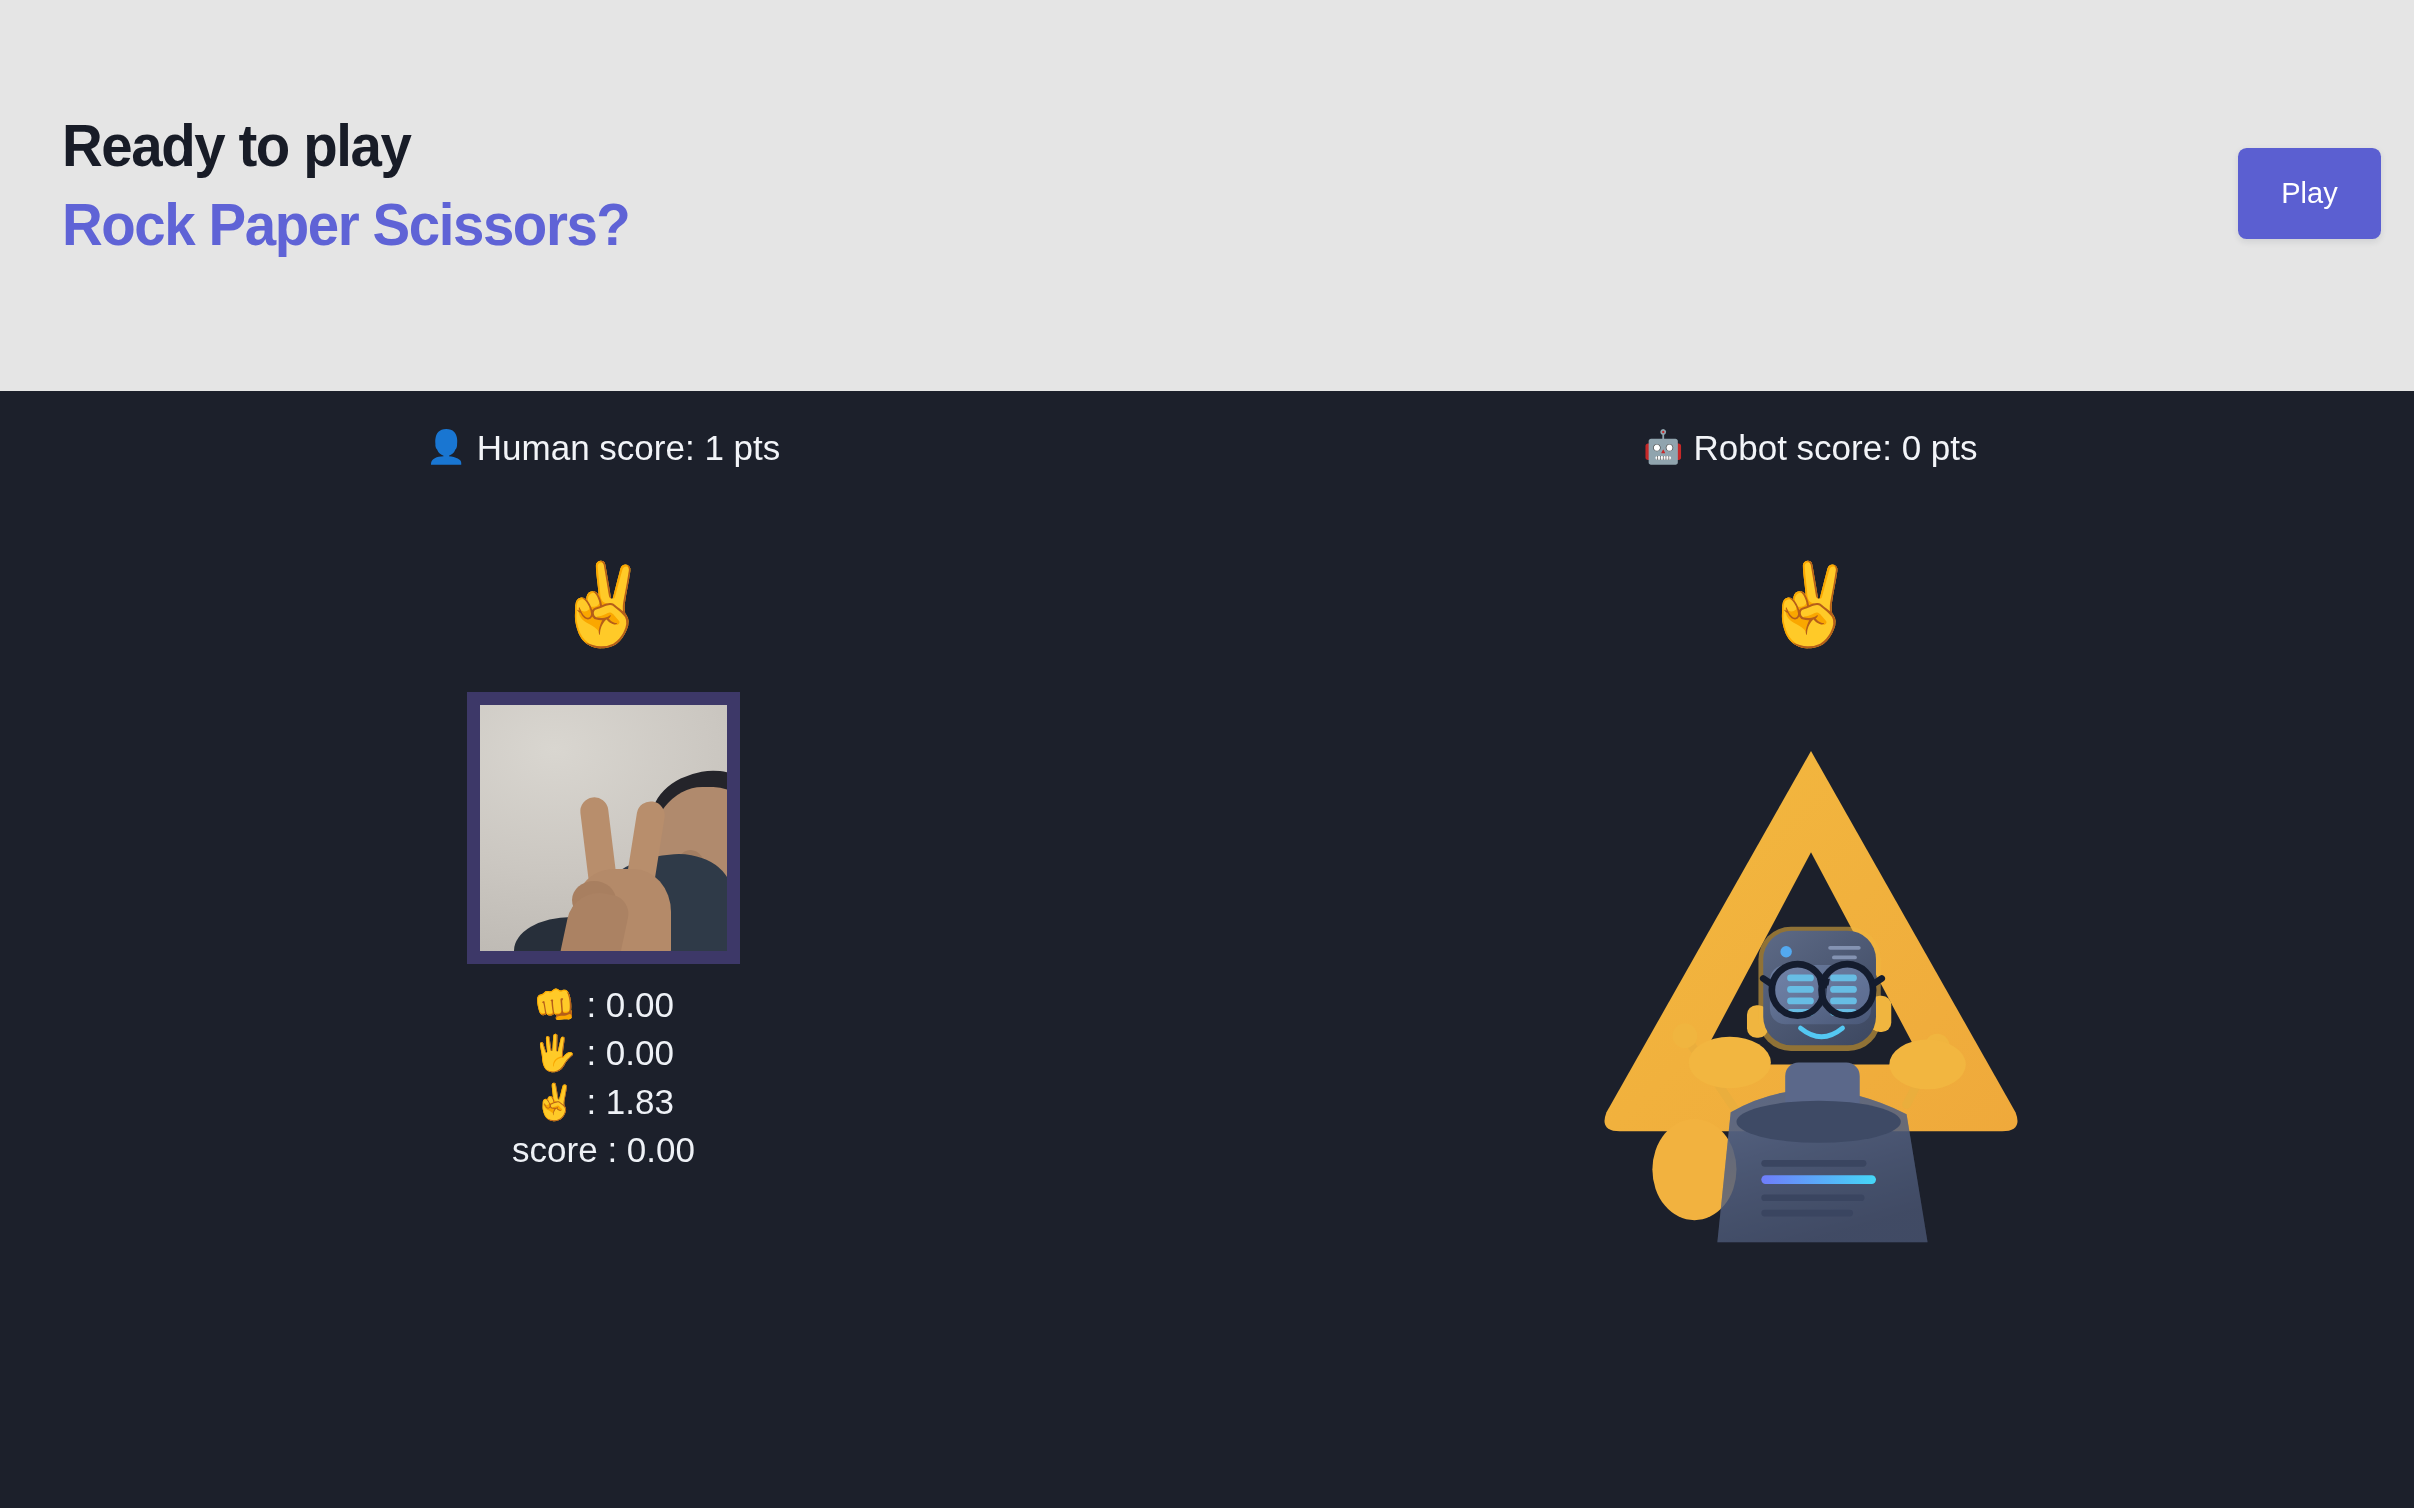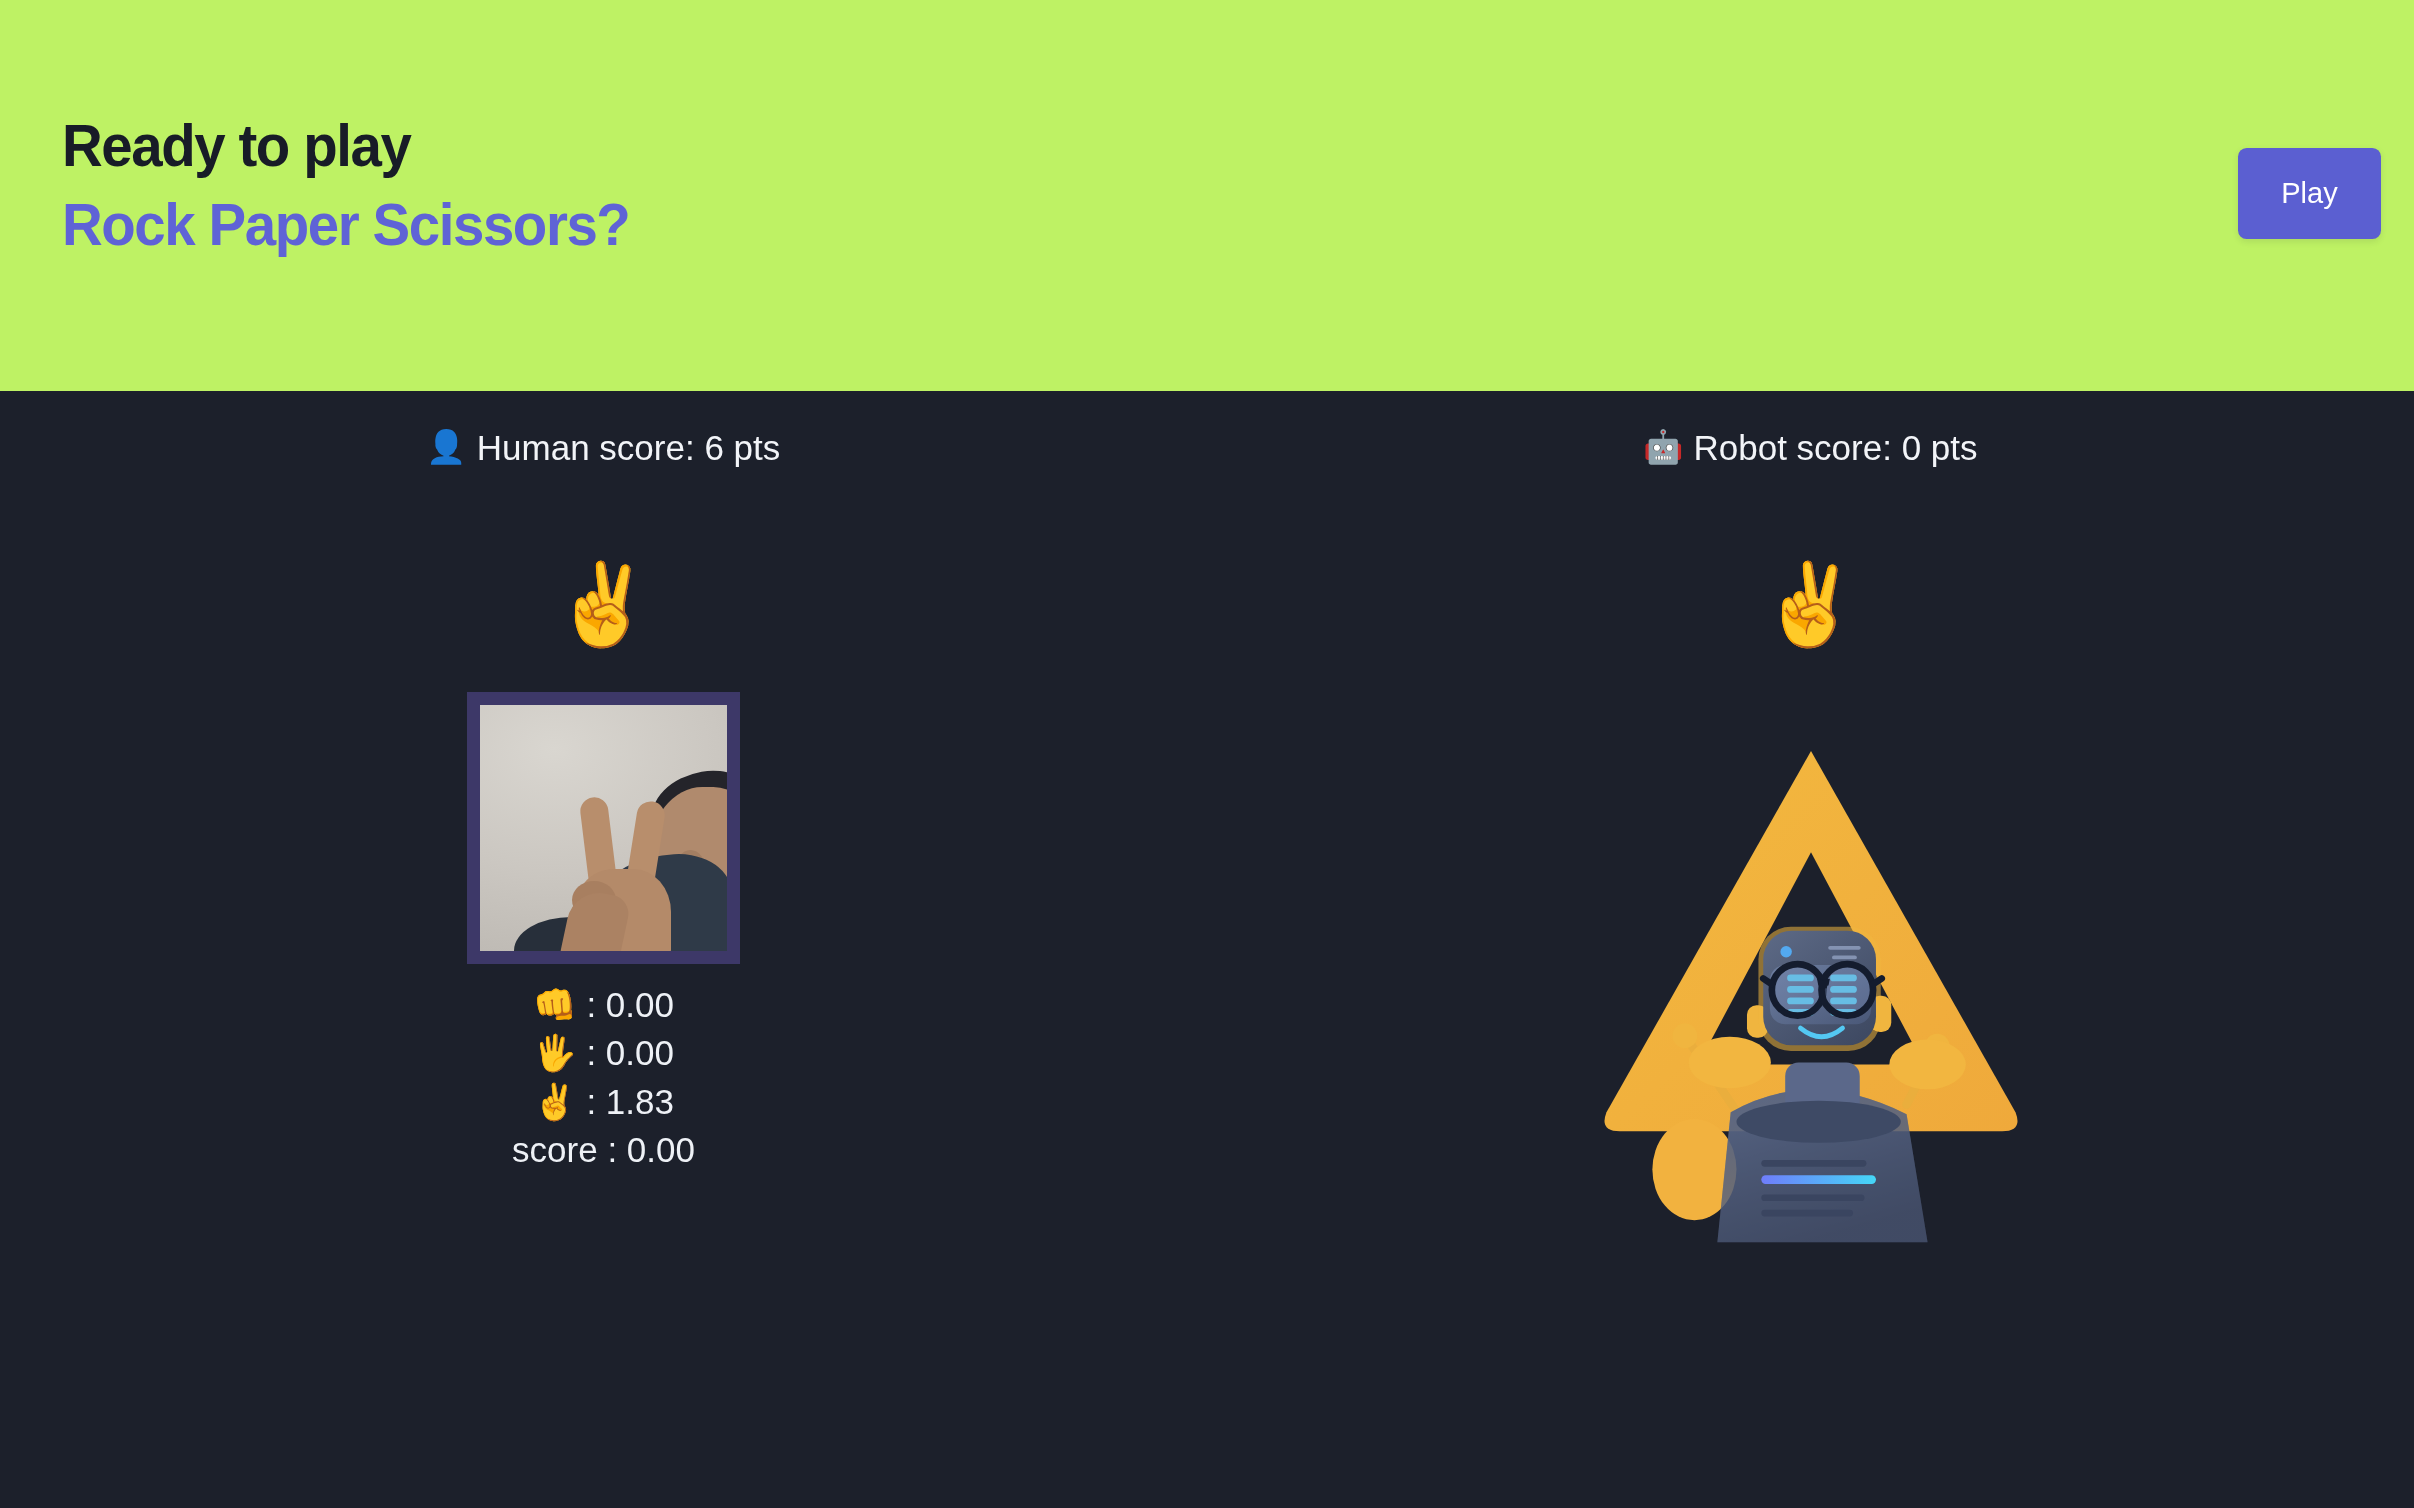--- a/index.html
+++ b/index.html
@@ -13,21 +13,21 @@
   body {
     font-family: "Liberation Sans", sans-serif;
     background: #1c202b;
   }
 
   
   .header {
     position: relative;
     width: 2415px;
     height: 391px;
-    background: #bef264;
+    background: #e5e5e5;
     display: flex;
     align-items: flex-start;
     justify-content: space-between;
   }
 
   .title-block {
     margin-left: 62px;
     margin-top: 113px;
     line-height: 1.10;
   }
@@ -254,21 +254,21 @@
   </div>
 
 </div>
 
 <div class="board">
 
   <div class="column">
 
     <div class="score-row">
       <span class="score-emoji">👤</span>
-      <span>Human score: 6 pts</span>
+      <span>Human score: 1 pts</span>
     </div>
 
     <div class="hand-emoji">✌️</div>
 
     <div class="video-frame">
       <div class="video-scene">
         <div class="v-hair"></div>
         <div class="v-head"></div>
         <div class="v-ear"></div>
         <div class="v-shirt"></div>

